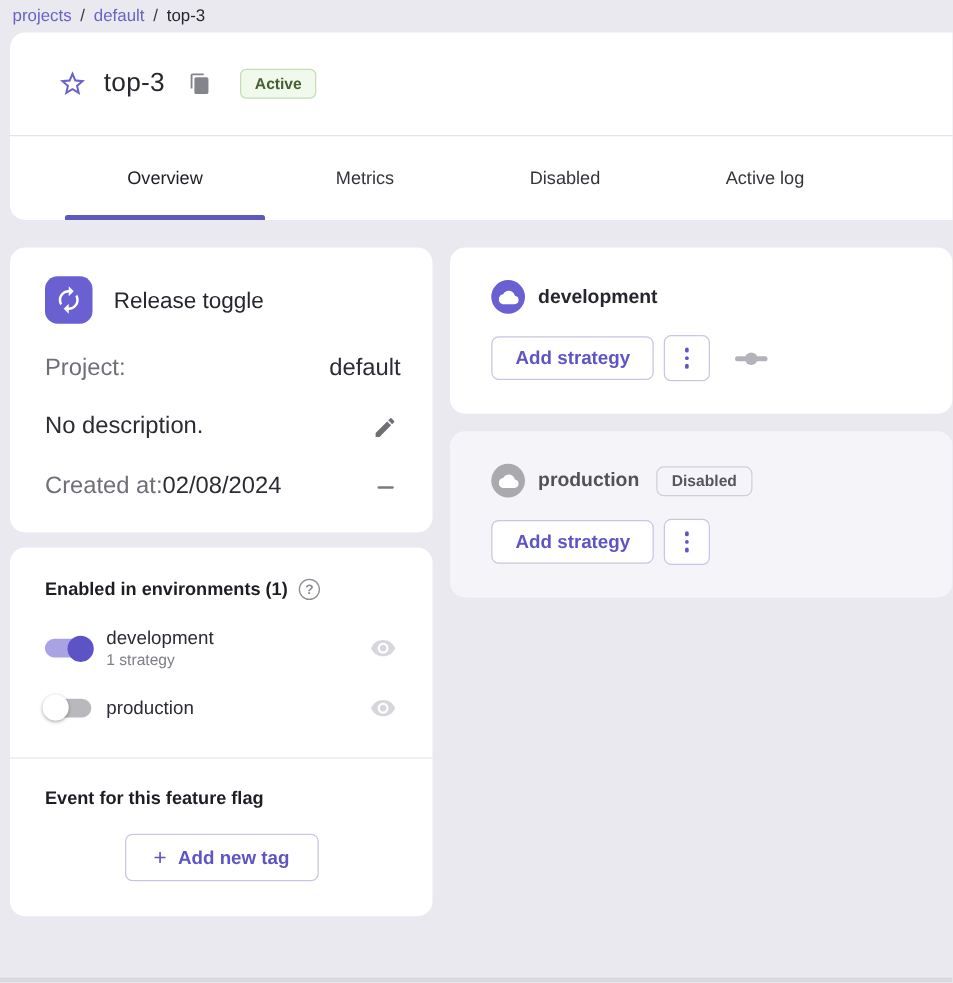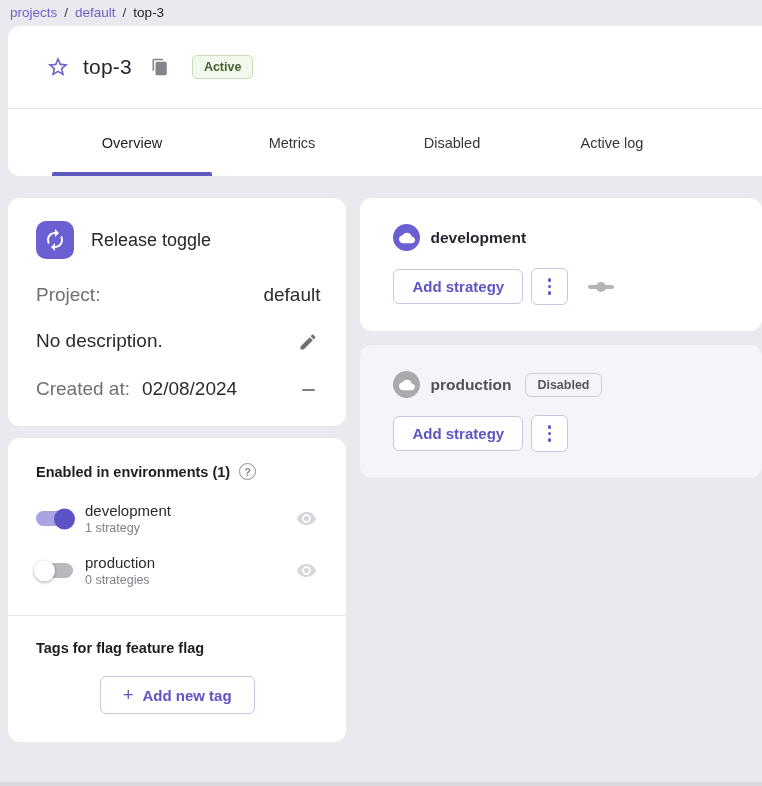--- a/index.html
+++ b/index.html
@@ -44,21 +44,21 @@
   .type-card { padding:23px 26px 24px 28px; }
   .type-head { display:flex; align-items:center; gap:17px; margin-bottom:25px; }
   .type-icon { width:38px; height:38px; border-radius:10px; background:#6b60d2; display:flex; align-items:center; justify-content:center; }
   .type-title { font-size:18px; color:#26262e; }
   .meta-row { display:flex; align-items:flex-start; justify-content:space-between; margin-bottom:24px; font-size:19px; }
   .meta-row:last-child { margin-bottom:0; }
   .meta-label { color:#6f6f78; }
   .meta-value { color:#2b2b33; }
   .desc-text { color:#2b2b33; }
   .icon-btn { width:24px; height:24px; display:flex; align-items:center; justify-content:center; cursor:pointer; }
-  .created-pair { display:flex; gap:12px; align-items:center; }
+  .created-pair { display:flex; gap:0; align-items:center; }
   .minus-glyph { width:13px; height:2.5px; background:#7b7b83; border-radius:2px; }
 
   
   .env-section { padding:25px 28px 22px 28px; }
   .env-heading-row { display:flex; align-items:center; gap:9px; margin-bottom:22px; }
   .env-heading { font-size:14.5px; font-weight:bold; color:#1d1d24; }
   .help-icon { width:17px; height:17px; border:1.6px solid #8b8b93; border-radius:50%; color:#8b8b93;
     font-size:11px; font-weight:bold; display:flex; align-items:center; justify-content:center; cursor:pointer; }
   .env-row { display:flex; align-items:center; margin-bottom:19px; }
   .env-row:last-child { margin-bottom:6px; }
@@ -200,34 +200,33 @@
             </svg>
           </span>
         </div>
 
         <div class="env-row">
           <span class="switch off">
               <span class="knob"></span>
             </span>
           <span class="env-row-text">
             <div class="env-name">production</div>
-            <div class="env-count">0 strategies</div>
           </span>
           <span class="icon-btn">
             <svg width="21" height="21" viewBox="0 0 24 24" fill="#d6d6dc">
               <path d="M12 4.5C7 4.5 2.73 7.61 1 12c1.73 4.39 6 7.5 11 7.5s9.27-3.11 11-7.5c-1.73-4.39-6-7.5-11-7.5zM12 17c-2.76 0-5-2.24-5-5s2.24-5 5-5 5 2.24 5 5-2.24 5-5 5zm0-8c-1.66 0-3 1.34-3 3s1.34 3 3 3 3-1.34 3-3-1.34-3-3-3z"></path>
             </svg>
           </span>
         </div>
       </div>
 
       <div class="card-divider"></div>
 
       <div class="tags-section">
-        <div class="tags-heading">Tags for flag feature flag</div>
+        <div class="tags-heading">Event for this feature flag</div>
         <div class="tags-btn-row">
           <button class="btn-outline">
             <span class="plus-glyph">+</span>
             <span>Add new tag</span>
           </button>
         </div>
       </div>
     </div>
   </div>
 

